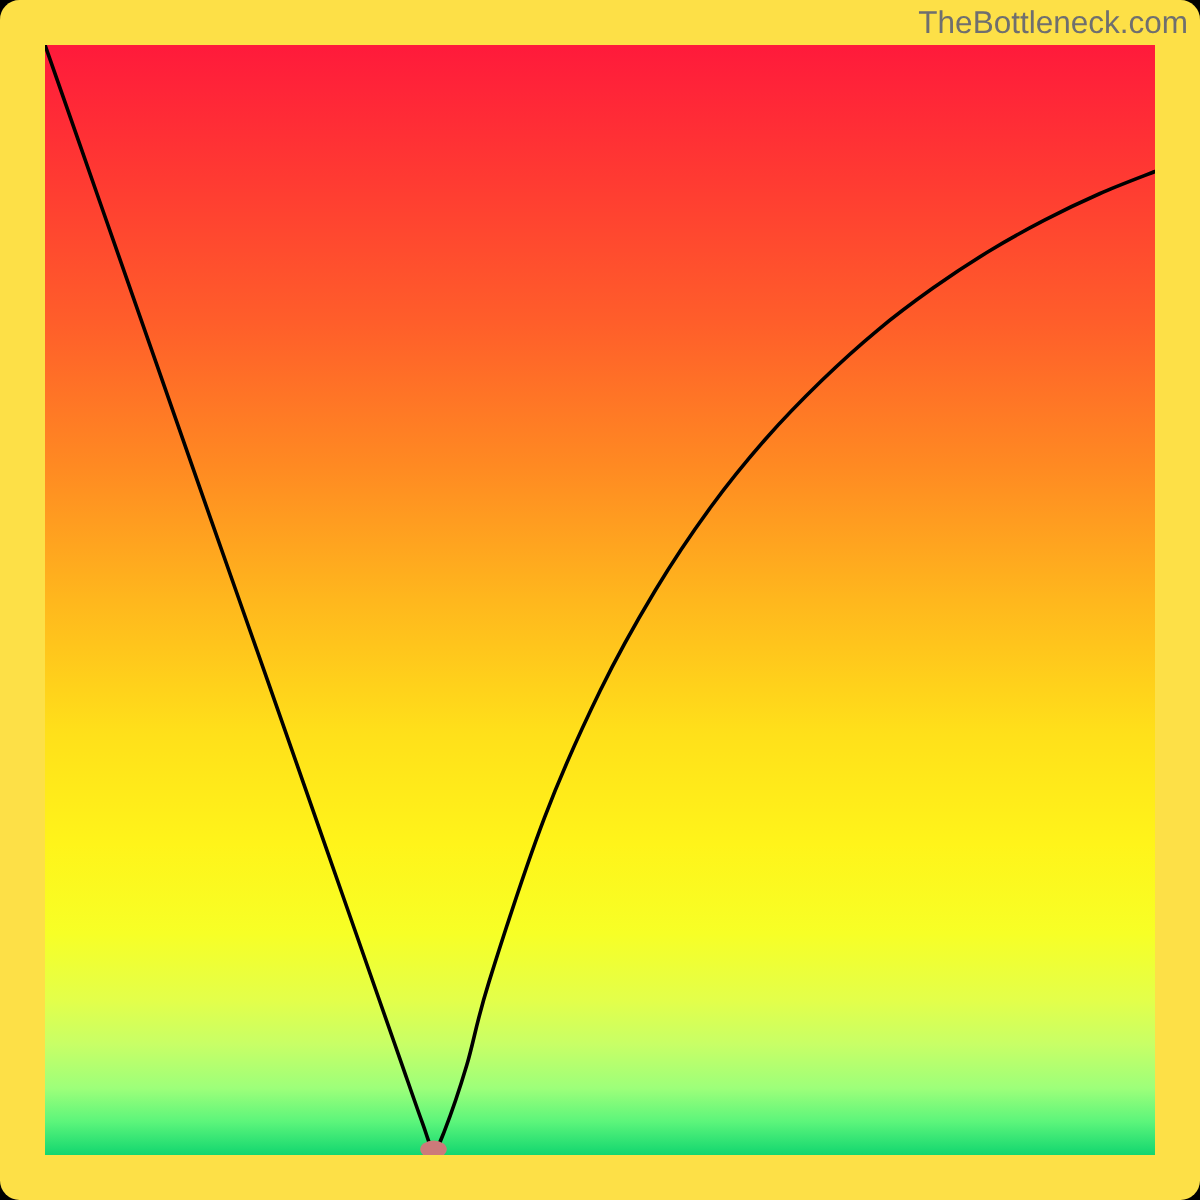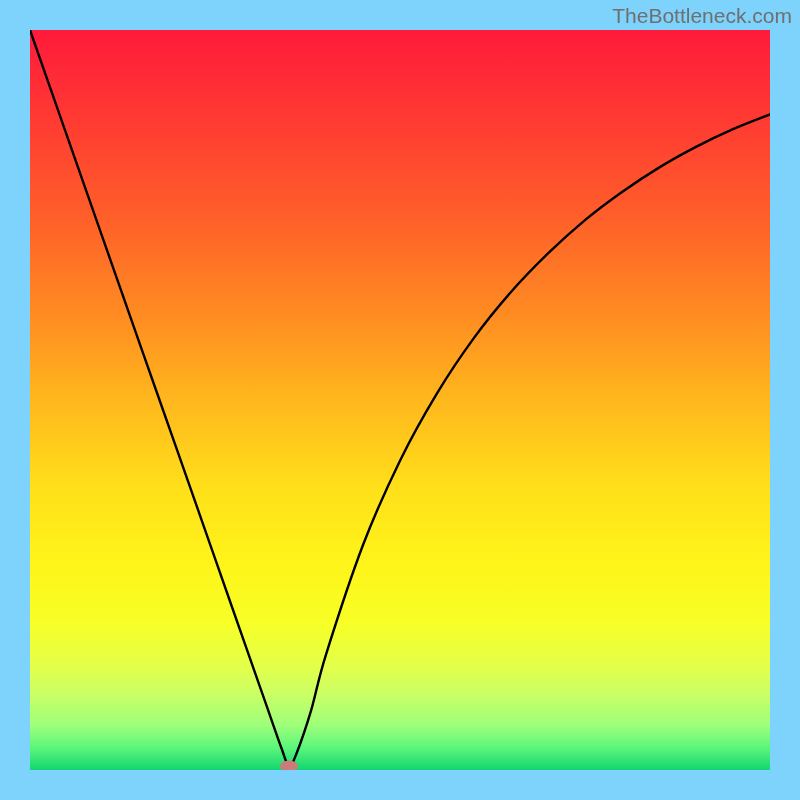--- a/index.html
+++ b/index.html
@@ -8,21 +8,22 @@
     width: 800px;
     height: 800px;
     background: #000;
     overflow: hidden;
     font-family: Arial, Helvetica, sans-serif;
   }
   .frame {
     position: relative;
     width: 800px;
     height: 800px;
-    background: #7dd3fc;
+    background: #fde047;
+    border-radius: 13px;
   }
   .plot {
     position: absolute;
     left: 30px;
     top: 30px;
     width: 740px;
     height: 740px;
     overflow: hidden;
   }
   .watermark {

